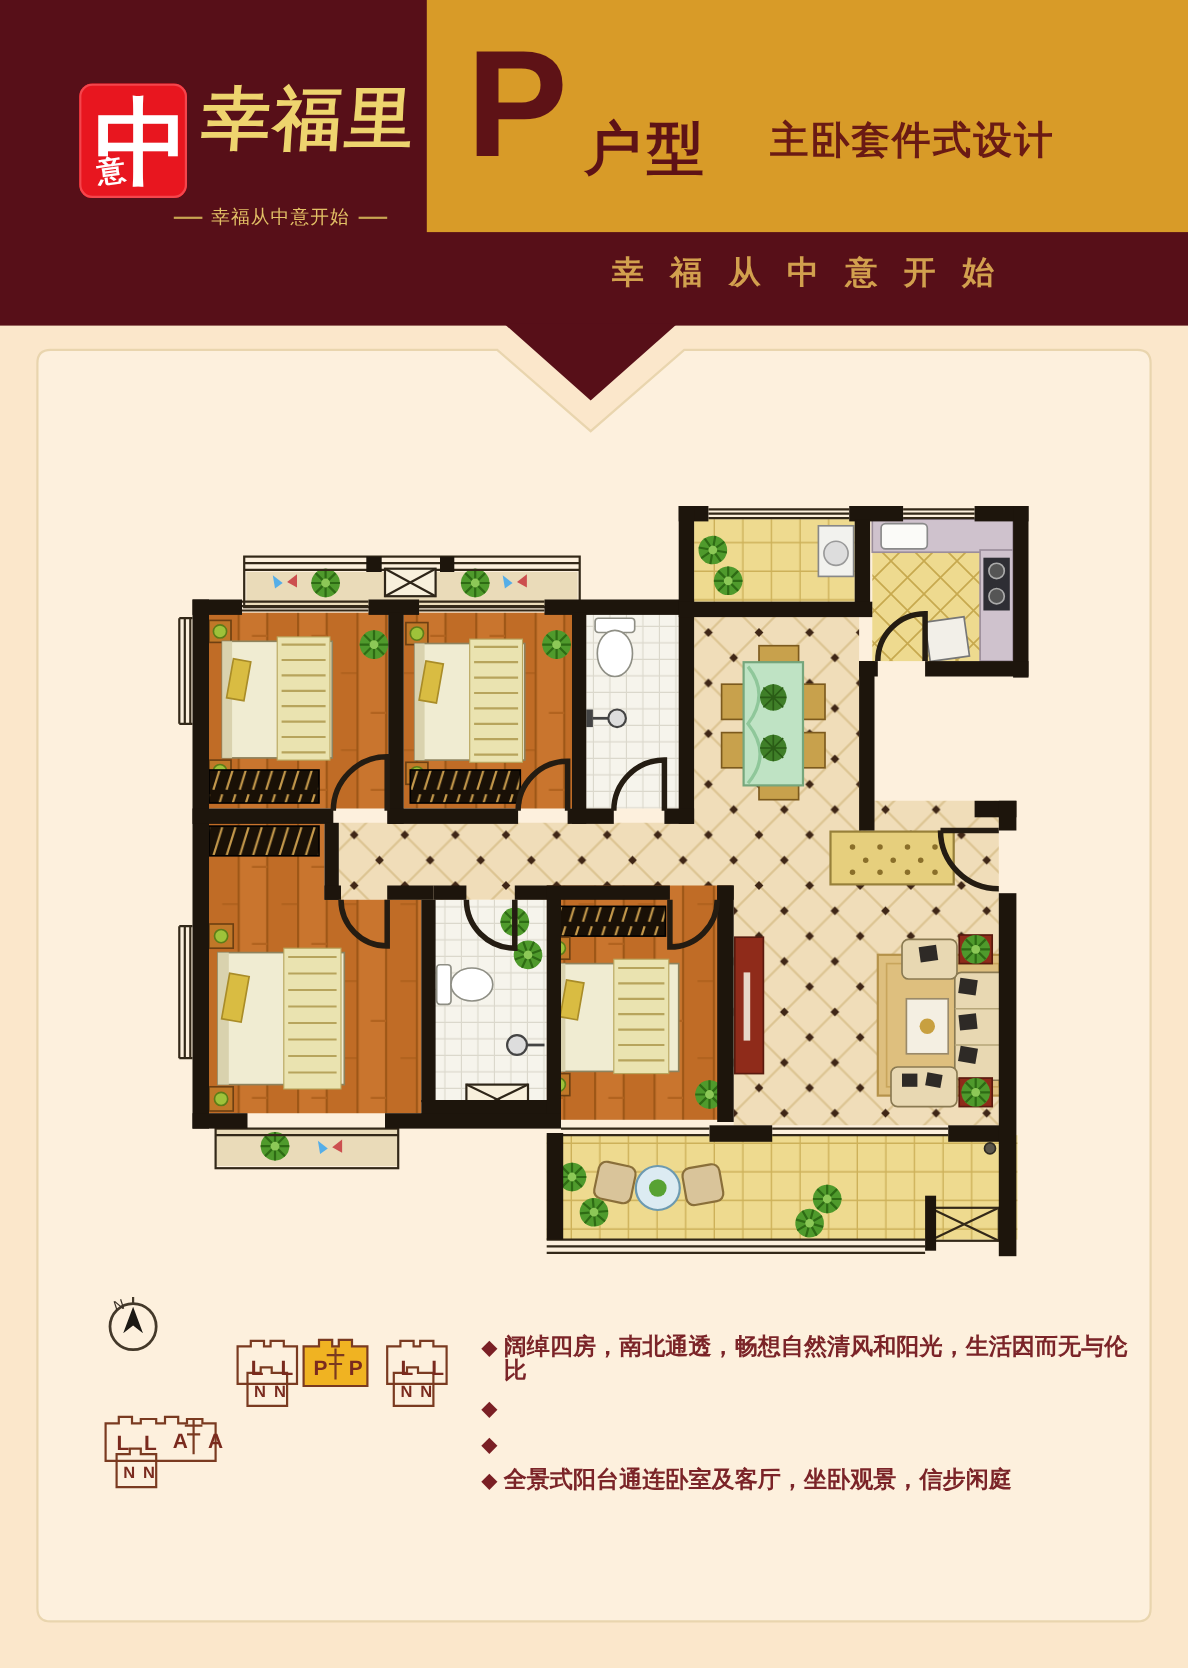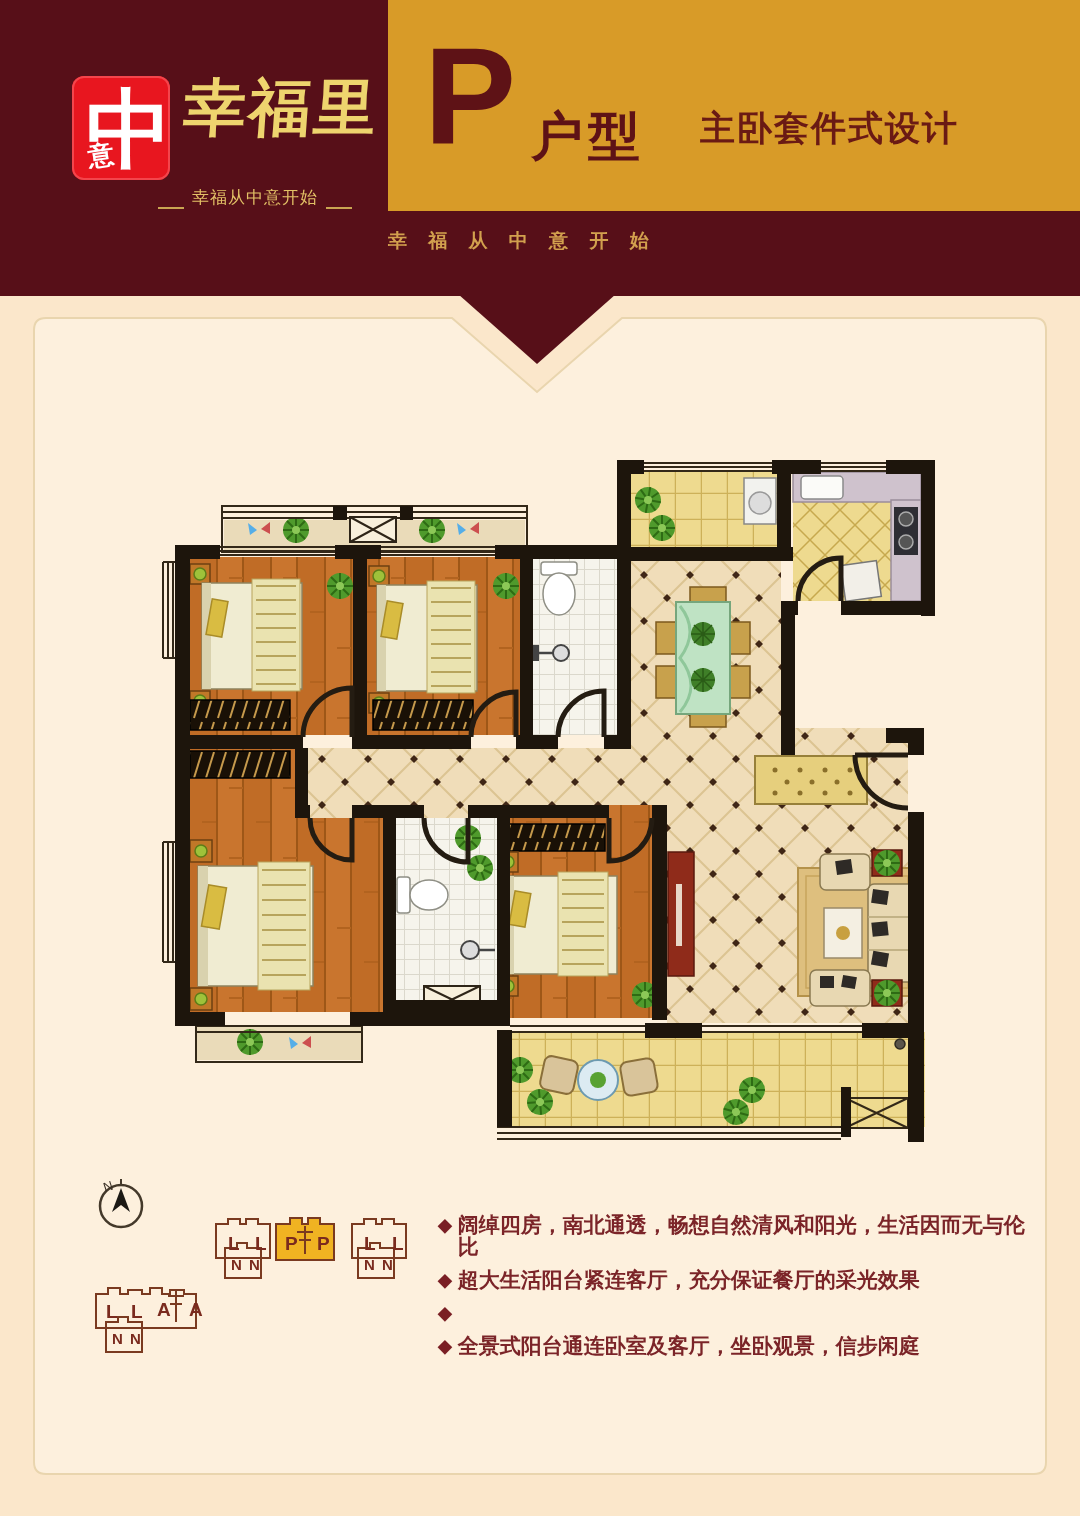--- a/index.html
+++ b/index.html
@@ -4,30 +4,30 @@
 <style>
   html,body{margin:0;padding:0;}
   body{width:1080px;height:1516px;background:#fbe7cb;font-family:"Liberation Sans",sans-serif;overflow:hidden;}
   .poster{position:relative;width:1080px;height:1516px;background:#fbe7cb;}
   
   .header{position:absolute;left:0;top:0;width:1080px;height:296px;background:#570f18;}
   .seal{position:absolute;left:72px;top:76px;width:98px;height:104px;background:#e8161f;border-radius:12px;box-shadow:0 0 0 2px #f4454c inset;}
   .seal-main{position:absolute;left:14px;top:-4px;font-size:86px;font-weight:bold;color:#fff;}
   .seal-sub{position:absolute;left:16px;top:62px;font-size:26px;font-weight:bold;color:#fff;transform:rotate(-8deg);}
   .brand{position:absolute;left:184px;top:66px;width:200px;font-size:62px;font-weight:bold;color:#eed46e;letter-spacing:3px;transform:skewX(-4deg);}
-  .slogan-row{position:absolute;left:158px;top:186px;width:220px;display:flex;align-items:flex-end;gap:8px;color:#e2c066;}
+  .slogan-row{position:absolute;left:158px;top:186px;width:220px;display:flex;align-items:center;gap:8px;color:#e2c066;}
   .slogan-row .line{flex:0 0 26px;height:0;border-top:2px solid #c9a552;}
   .slogan-text{font-size:17px;letter-spacing:1px;white-space:nowrap;}
   .gold-panel{position:absolute;left:388px;top:0;width:692px;height:211px;background:#d89b28;}
   .unit-letter{position:absolute;left:36px;top:26px;font-size:138px;font-weight:bold;color:#5e1216;line-height:1;}
   .unit-type{position:absolute;left:143px;top:110px;font-size:52px;font-weight:bold;color:#5e1216;letter-spacing:5px;line-height:1;}
   .unit-rooms{position:absolute;left:312px;top:110px;font-size:35px;font-weight:bold;color:#6a1a14;letter-spacing:2px;line-height:1;}
   .unit-area{position:absolute;left:309px;top:150px;font-size:28px;font-weight:bold;color:#6a1a14;line-height:1;}
   .unit-area sup{font-size:15px;}
-  .band-tagline{position:absolute;left:388px;top:228px;width:692px;font-size:19px;font-weight:bold;color:#d2a04e;letter-spacing:8px;white-space:nowrap;}
+  .band-tagline{position:absolute;left:388px;top:228px;width:692px;text-align:center;font-size:29px;font-weight:bold;color:#d2a04e;letter-spacing:8px;white-space:nowrap;}
   .chevron{position:absolute;left:458px;top:294px;width:0;height:0;border-left:79px solid transparent;border-right:79px solid transparent;border-top:70px solid #570f18;}
   
   .panel-svg,.plan-svg,.site-svg{position:absolute;}
   .panel-svg{left:0;top:0;}
   .plan-svg{left:150px;top:442px;}
   .site-svg{left:80px;top:1168px;}
   
   .features{position:absolute;left:438px;top:1214px;width:600px;}
   .feature{display:flex;align-items:flex-start;margin-bottom:11px;color:#7b2428;font-size:21px;font-weight:bold;line-height:22px;}
   .feature .bullet{color:#7a1f24;font-size:18px;margin-right:6px;line-height:22px;}
@@ -408,21 +408,20 @@
     </g>
   </svg>
 
   <div class="features">
     <div class="feature">
         <span class="bullet">◆</span>
         <span>阔绰四房，南北通透，畅想自然清风和阳光，生活因而无与伦比</span>
       </div>
     <div class="feature">
         <span class="bullet">◆</span>
-        <span>超大生活阳台紧连客厅，充分保证餐厅的采光效果</span>
       </div>
     <div class="feature">
         <span class="bullet">◆</span>
       </div>
     <div class="feature">
         <span class="bullet">◆</span>
         <span>全景式阳台通连卧室及客厅，坐卧观景，信步闲庭</span>
       </div>
   </div>
 

